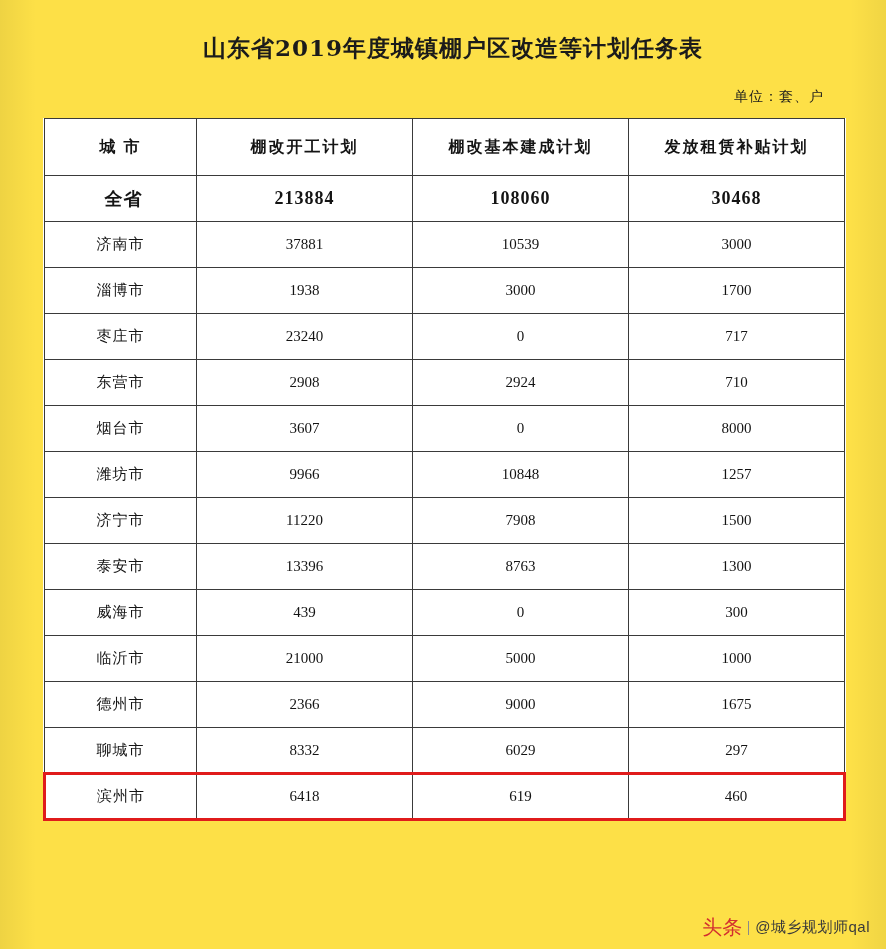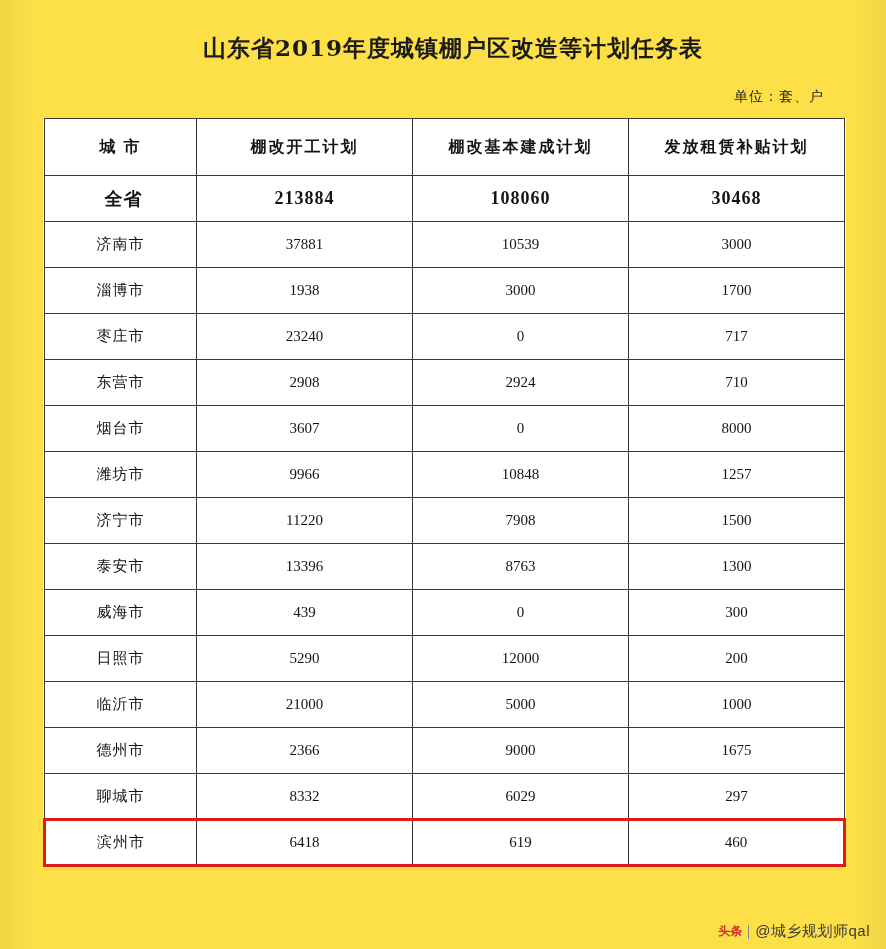--- a/index.html
+++ b/index.html
@@ -114,23 +114,23 @@
     font-family: "Liberation Sans", sans-serif;
     font-size: 15px;
     color: #3a3a3a;
     display: flex;
     align-items: center;
     gap: 6px;
     letter-spacing: 0.5px;
   }
   .wm-logo {
     display: inline-block;
-    font-weight: bold;
+    font-weight: normal;
     color: #d32f2f;
-    font-size: 12px;
+    font-size: 20px;
     letter-spacing: 0px;
   }
   .wm-sep {
     display: inline-block;
     width: 1px;
     height: 14px;
     background: #8a8a8a;
   }
 </style>
 </head>
@@ -213,26 +213,20 @@
             <td>8763</td>
             <td>1300</td>
           </tr>
           <tr>
             <td class="city-cell">威海市</td>
             <td>439</td>
             <td>0</td>
             <td>300</td>
           </tr>
           <tr>
-            <td class="city-cell">日照市</td>
-            <td>5290</td>
-            <td>12000</td>
-            <td>200</td>
-          </tr>
-          <tr>
             <td class="city-cell">临沂市</td>
             <td>21000</td>
             <td>5000</td>
             <td>1000</td>
           </tr>
           <tr>
             <td class="city-cell">德州市</td>
             <td>2366</td>
             <td>9000</td>
             <td>1675</td>

